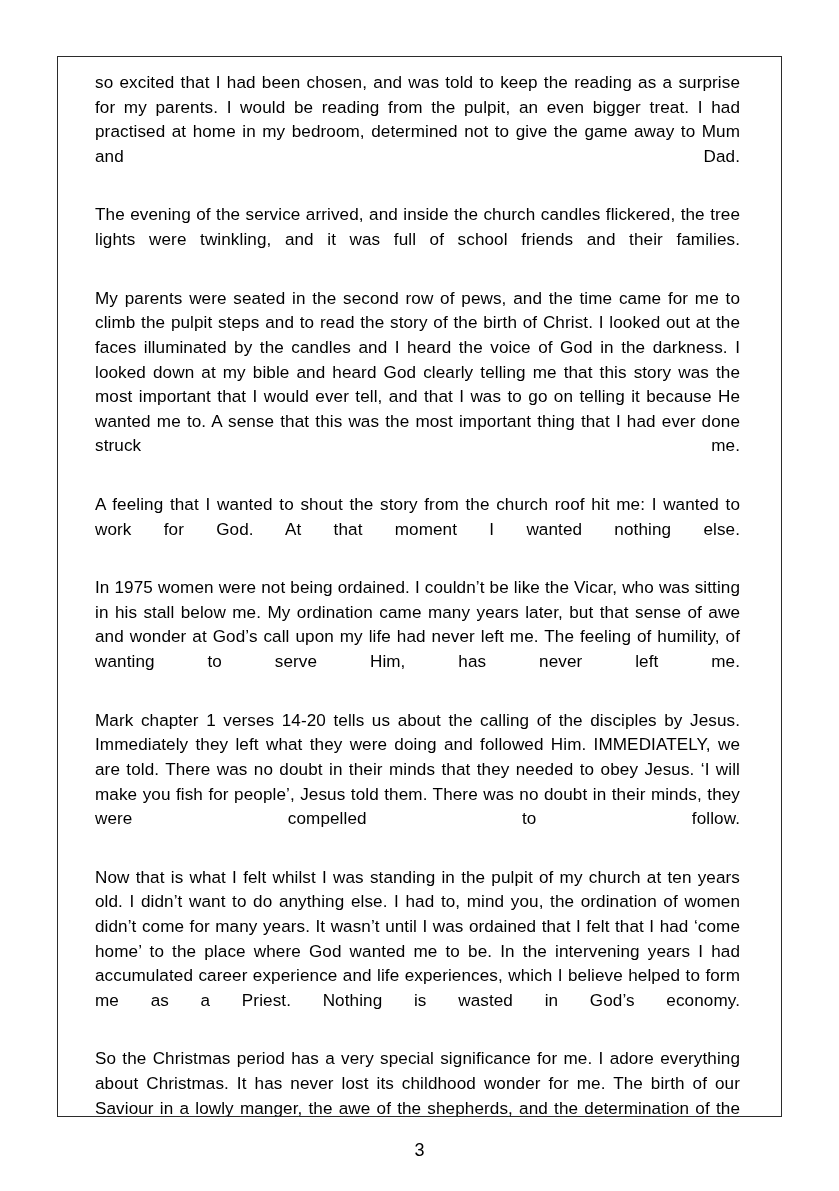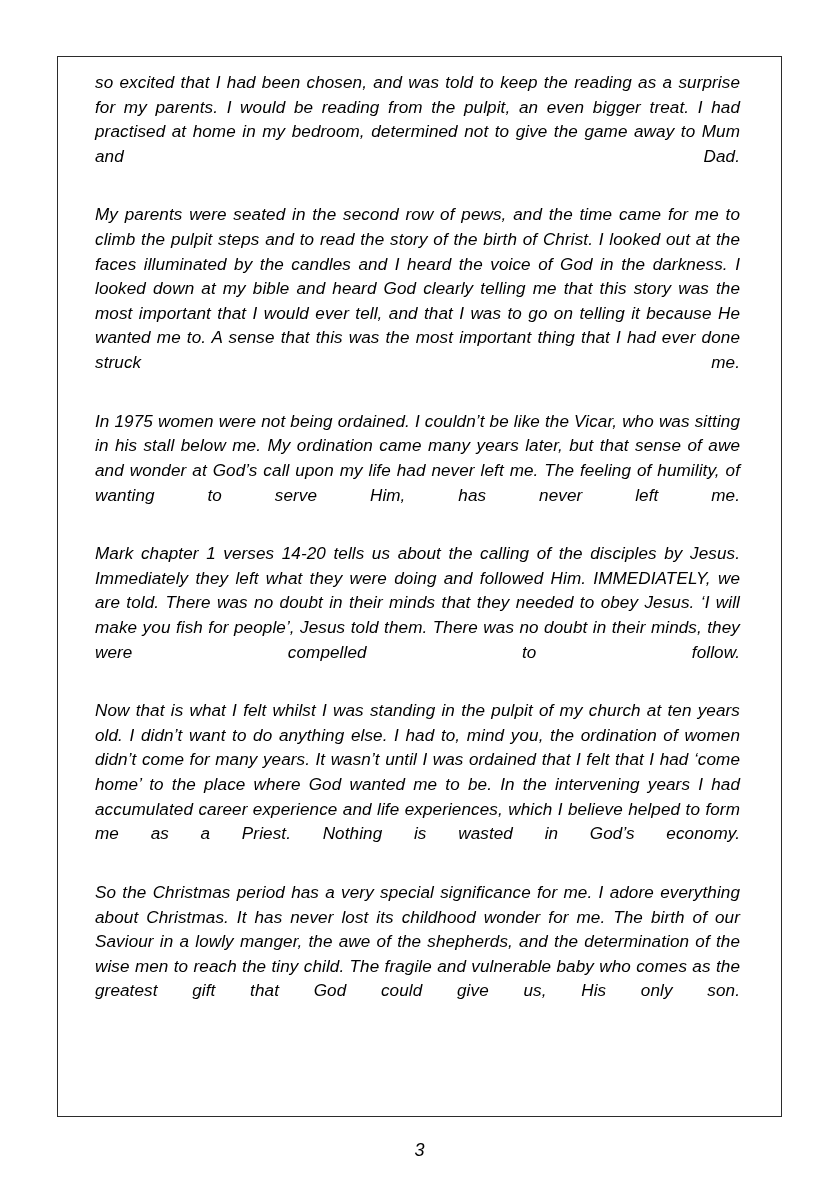--- a/index.html
+++ b/index.html
@@ -14,21 +14,20 @@
     color: #000000;
     overflow: hidden;
   }
 
   .page {
     position: relative;
     width: 839px;
     height: 1191px;
     background: #ffffff;
     box-sizing: border-box;
-    font-style: italic;
   }
 
   .text-frame {
     position: absolute;
     left: 57px;
     top: 56px;
     width: 725px;
     height: 1061px;
     border: 1.2px solid #2b2b2b;
     box-sizing: border-box;
@@ -75,21 +74,23 @@
   }
 </style>
 </head>
 <body>
 
 <div class="page">
 
   <div class="text-frame">
     <div class="body-text">
       <p>so excited that I had been chosen, and was told to keep the reading as a surprise for my parents. I would be reading from the pulpit, an even bigger treat. I had practised at home in my bedroom, determined not to give the game away to Mum and Dad.</p>
+      <p>The evening of the service arrived, and inside the church candles flickered, the tree lights were twinkling, and it was full of school friends and their families.</p>
       <p>My parents were seated in the second row of pews, and the time came for me to climb the pulpit steps and to read the story of the birth of Christ. I looked out at the faces illuminated by the candles and I heard the voice of God in the darkness. I looked down at my bible and heard God clearly telling me that this story was the most important that I would ever tell, and that I was to go on telling it because He wanted me to. A sense that this was the most important thing that I had ever done struck me.</p>
+      <p>A feeling that I wanted to shout the story from the church roof hit me: I wanted to work for God. At that moment I wanted nothing else.</p>
       <p>In 1975 women were not being ordained. I couldn’t be like the Vicar, who was sitting in his stall below me. My ordination came many years later, but that sense of awe and wonder at God’s call upon my life had never left me. The feeling of humility, of wanting to serve Him, has never left me.</p>
       <p>Mark chapter 1 verses 14-20 tells us about the calling of the disciples by Jesus. Immediately they left what they were doing and followed Him. IMMEDIATELY, we are told. There was no doubt in their minds that they needed to obey Jesus. ‘I will make you fish for people’, Jesus told them. There was no doubt in their minds, they were compelled to follow.</p>
       <p>Now that is what I felt whilst I was standing in the pulpit of my church at ten years old. I didn’t want to do anything else. I had to, mind you, the ordination of women didn’t come for many years. It wasn’t until I was ordained that I felt that I had ‘come home’ to the place where God wanted me to be. In the intervening years I had accumulated career experience and life experiences, which I believe helped to form me as a Priest. Nothing is wasted in God’s economy.</p>
       <p>So the Christmas period has a very special significance for me. I adore everything about Christmas. It has never lost its childhood wonder for me. The birth of our Saviour in a lowly manger, the awe of the shepherds, and the determination of the wise men to reach the tiny child. The fragile and vulnerable baby who comes as the greatest gift that God could give us, His only son.</p>
 
     </div>
   </div>
 
   <div class="page-number">3</div>
 

